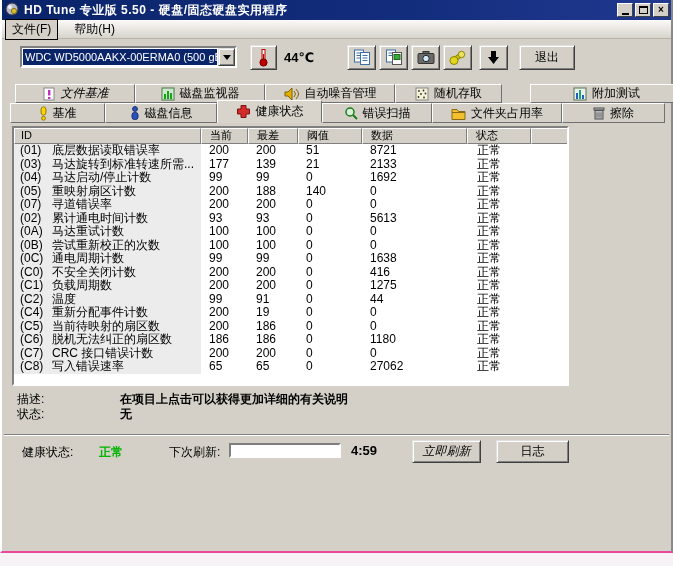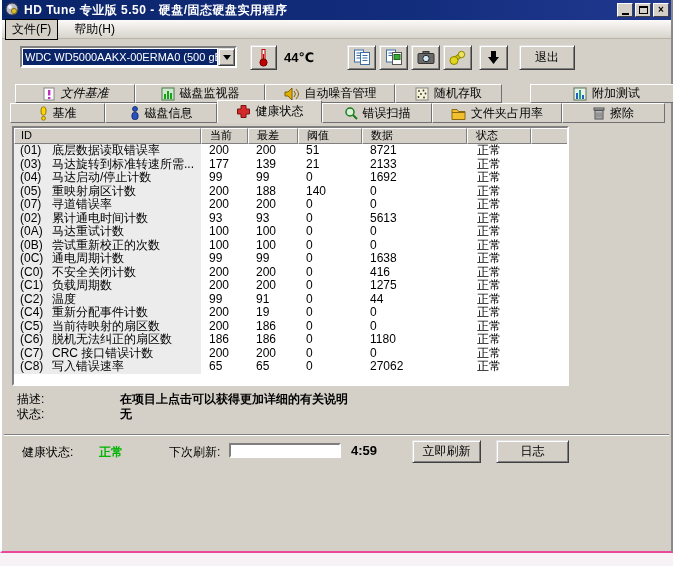--- a/index.html
+++ b/index.html
@@ -538,21 +538,21 @@
     <span class="detail-label" style="top:406px;">状态:</span>
     <span class="detail-value" style="top:406px;">无</span>
 
     <div class="sep"></div>
 
     <span class="f-label" style="left:20px; top:444px;">健康状态:</span>
     <span class="health-val" style="color: rgb(0, 180, 0);">正常</span>
     <span class="f-label" style="left:167px; top:444px;">下次刷新:</span>
     <div class="countbar"></div>
     <span class="countdown">4:59</span>
-    <div class="f-btn raised" style="left:410px; width:69px;">
+    <div class="f-btn raised" style="left:410px; width:69px;font-style:italic;">
       <span>立即刷新</span>
     </div>
     <div class="f-btn raised" style="left:494px; width:73px;">
       <span>日志</span>
     </div>
 
   </div>
 </div>
 
 </body></html>

